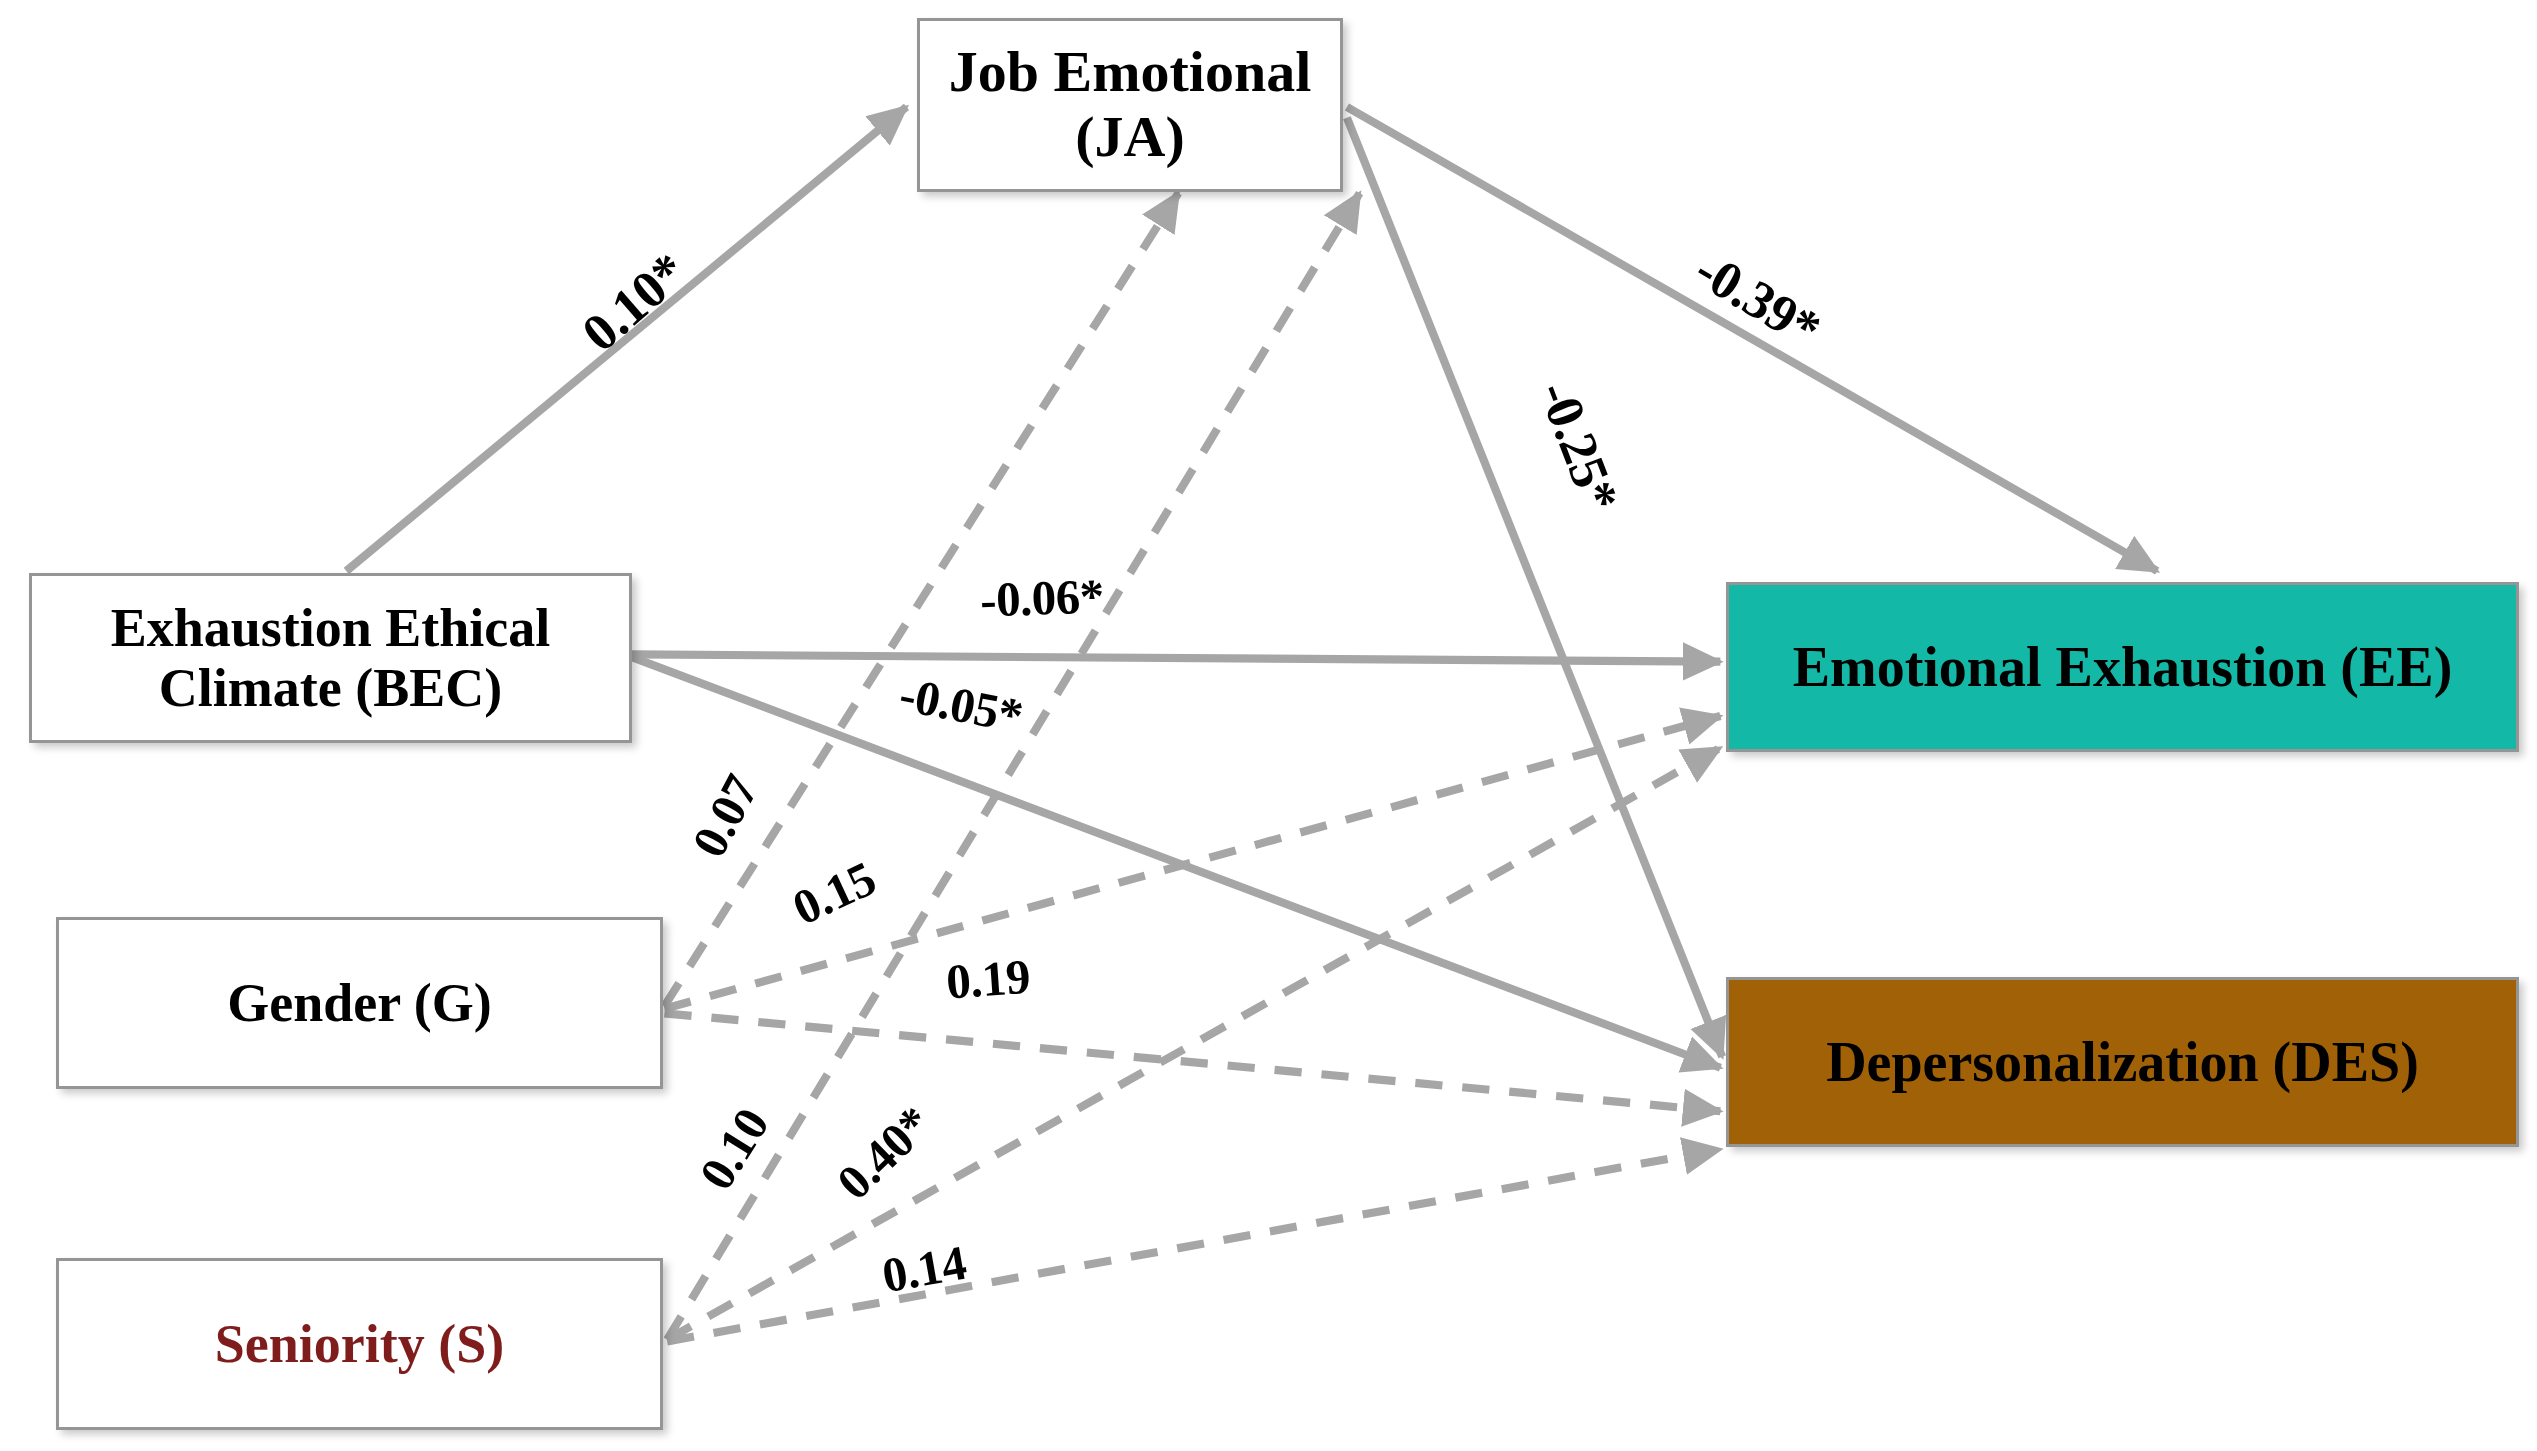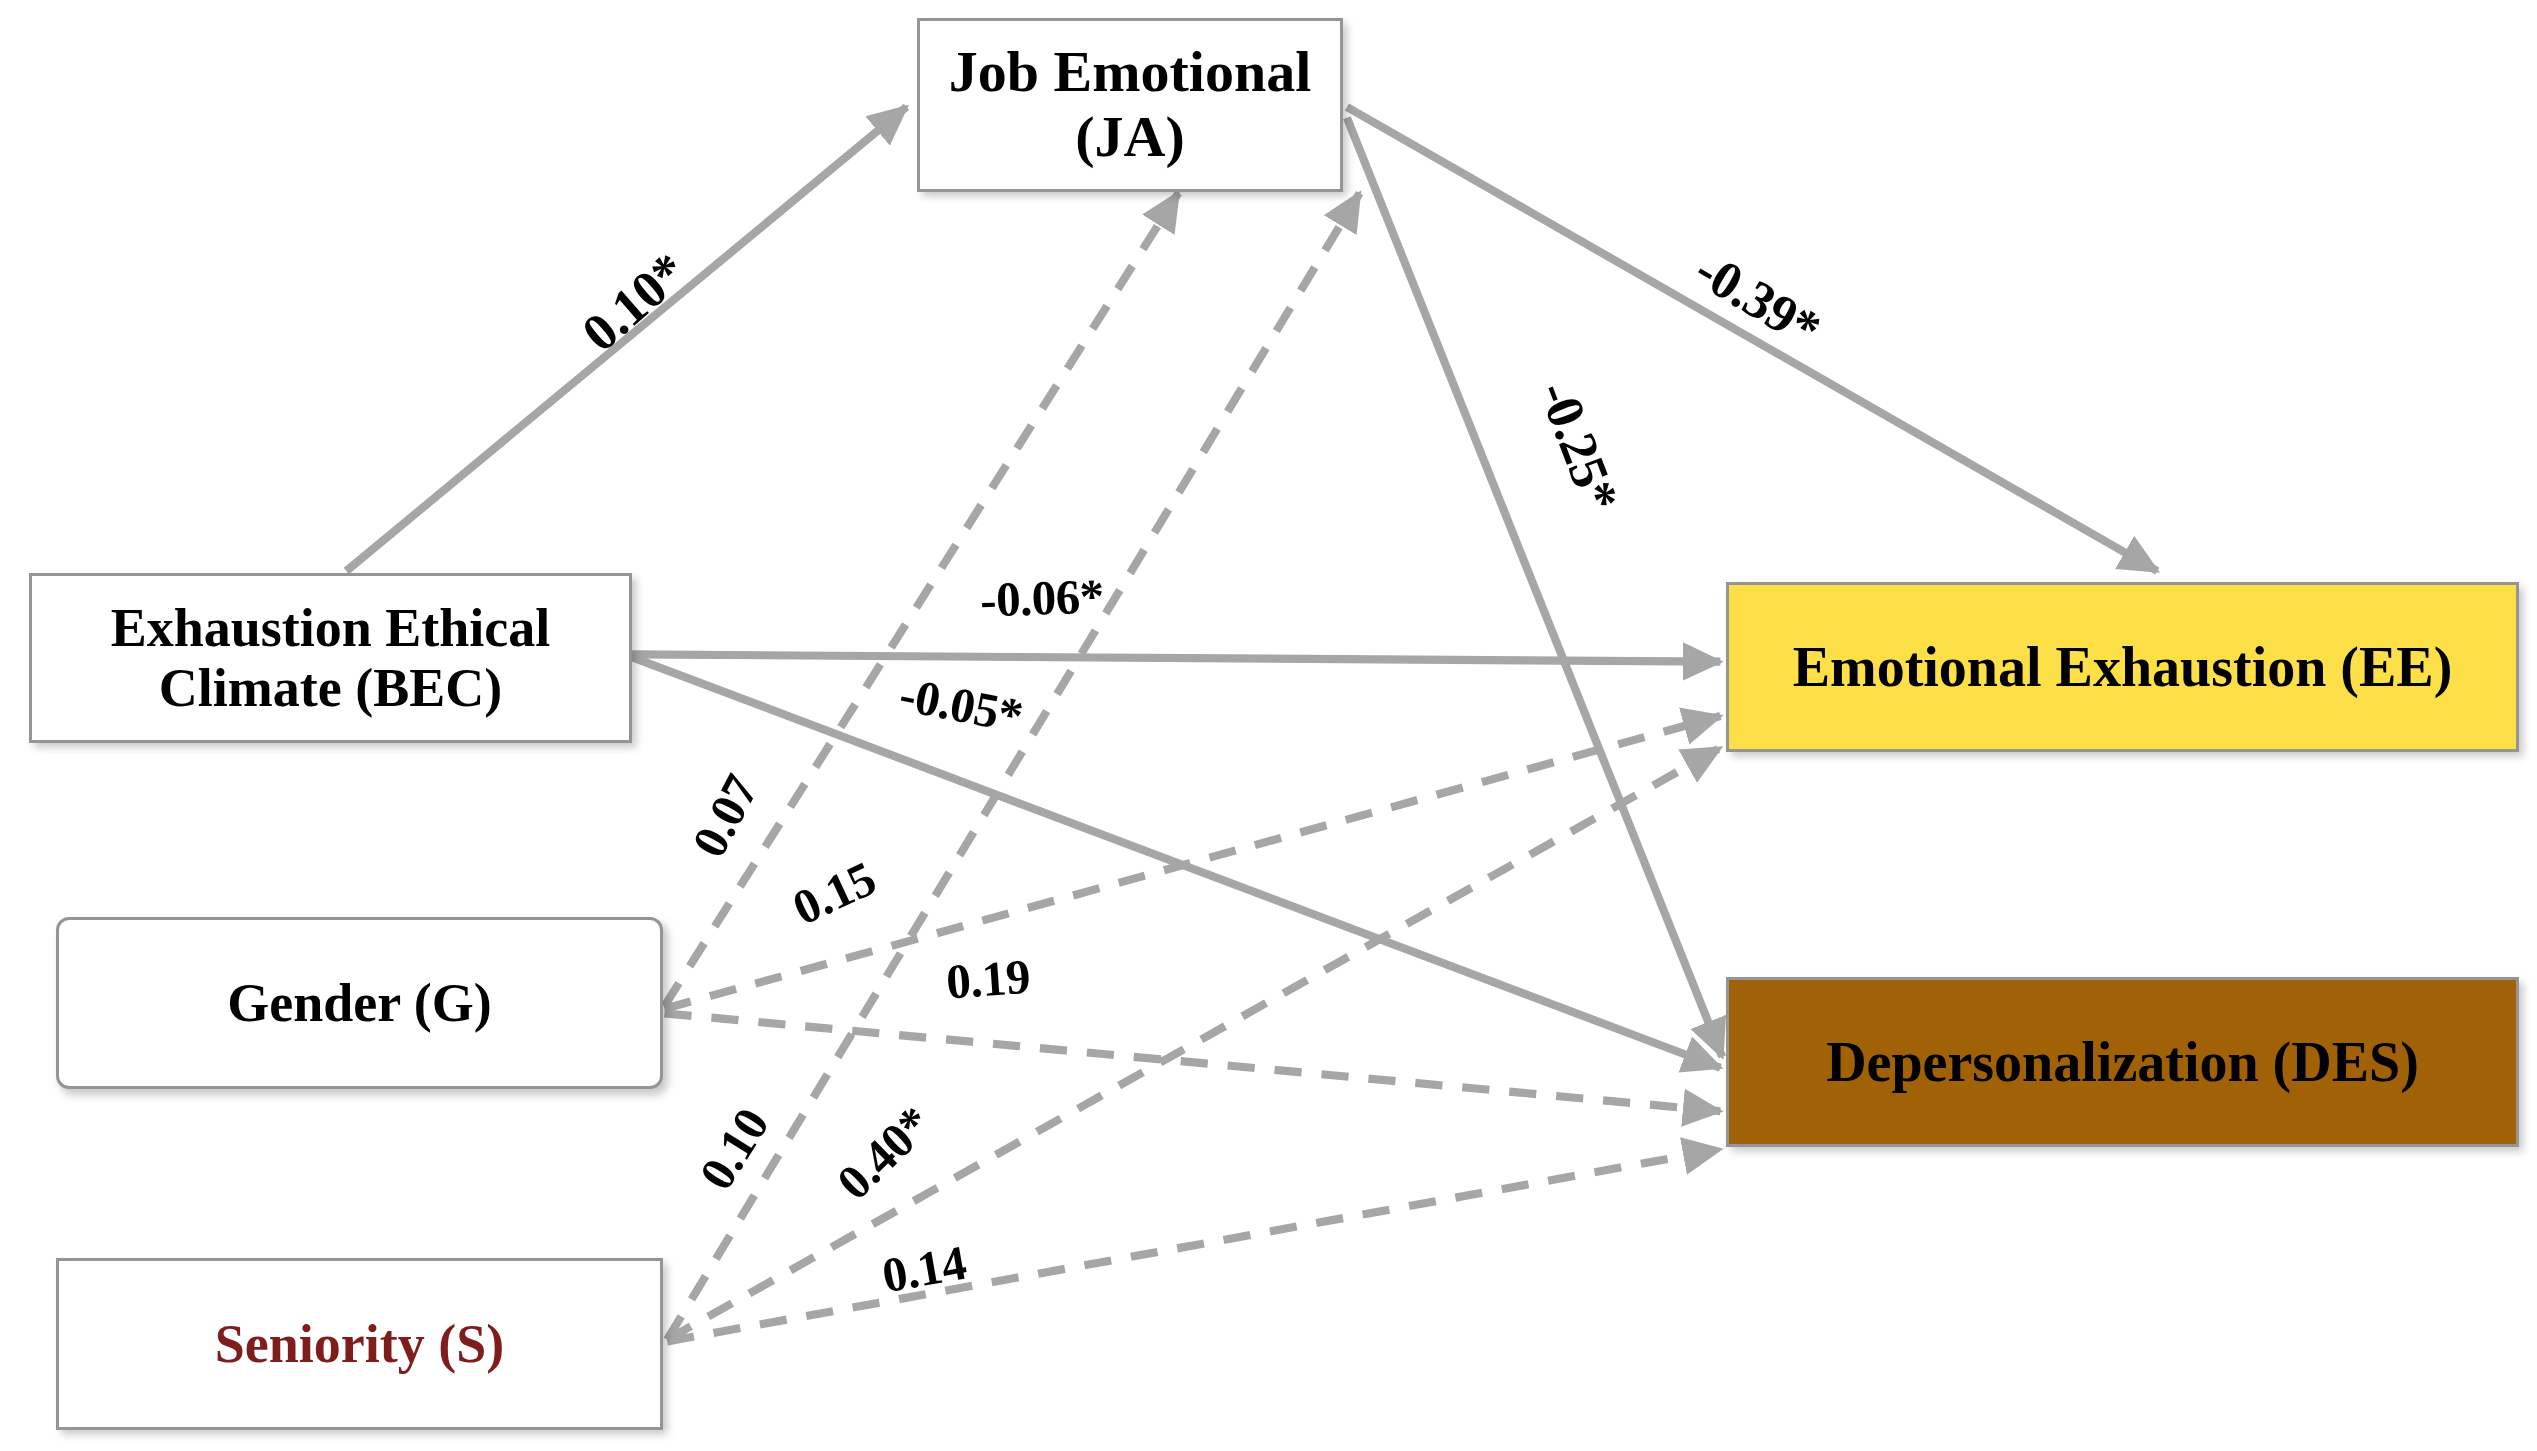--- a/index.html
+++ b/index.html
@@ -84,24 +84,24 @@
 
   <div id="node-group">
       <div class="node-box" style="left: 917px; top: 18px; width: 426px; height: 174px; border-color: rgb(149, 149, 149); background: rgb(255, 255, 255);">
         <div class="node-label" style="font-size: 58px; color: rgb(0, 0, 0);">Job Emotional
 (JA)</div>
       </div>
       <div class="node-box" style="left: 29px; top: 573px; width: 603px; height: 170px; border-color: rgb(149, 149, 149); background: rgb(255, 255, 255);">
         <div class="node-label" style="font-size: 54px; color: rgb(0, 0, 0);">Exhaustion Ethical
 Climate (BEC)</div>
       </div>
-      <div class="node-box" style="left: 1726px; top: 582px; width: 793px; height: 170px; border-color: rgb(149, 149, 149); background: #fde047;">
+      <div class="node-box" style="left: 1726px; top: 582px; width: 793px; height: 170px; border-color: rgb(149, 149, 149); background: #14b8a6;">
         <div class="node-label" style="font-size: 56px; color: rgb(0, 0, 0);">Emotional Exhaustion (EE)</div>
       </div>
-      <div class="node-box" style="left: 56px; top: 917px; width: 607px; height: 172px; border-color: rgb(149, 149, 149); background: rgb(255, 255, 255); border-radius: 13px;">
+      <div class="node-box" style="left: 56px; top: 917px; width: 607px; height: 172px; border-color: rgb(149, 149, 149); background: rgb(255, 255, 255);">
         <div class="node-label" style="font-size: 54px; color: rgb(0, 0, 0);">Gender (G)</div>
       </div>
       <div class="node-box" style="left: 1726px; top: 977px; width: 793px; height: 170px; border-color: rgb(149, 149, 149); background: #a16207;">
         <div class="node-label" style="font-size: 56px; color: rgb(0, 0, 0);">Depersonalization (DES)</div>
       </div>
       <div class="node-box" style="left: 56px; top: 1258px; width: 607px; height: 172px; border-color: rgb(149, 149, 149); background: rgb(255, 255, 255);">
         <div class="node-label" style="font-size: 54px; color: #7f1d1d;">Seniority (S)</div>
       </div>
     </div>
   <div id="label-group">

